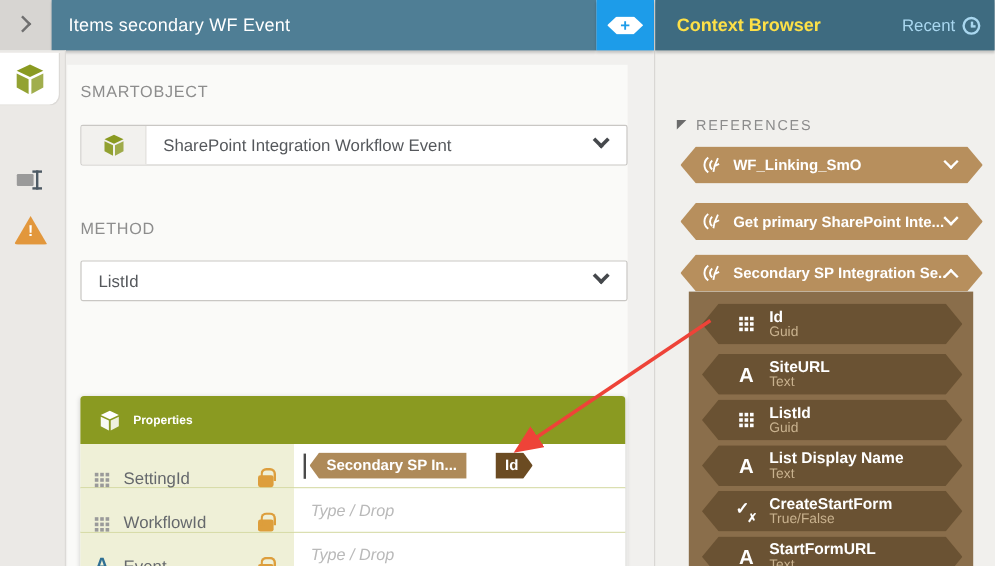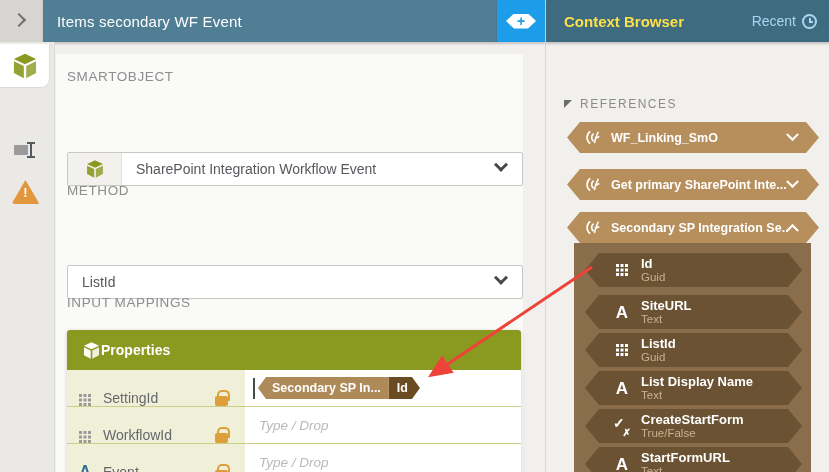--- a/index.html
+++ b/index.html
@@ -118,45 +118,45 @@
                0 4.5px 0 currentColor, 4.5px 4.5px 0 currentColor, 9px 4.5px 0 currentColor,
                0 9px 0 currentColor, 4.5px 9px 0 currentColor, 9px 9px 0 currentColor; }
 
   
   .main { position:absolute; left:56px; top:54px; width:467px; height:430px;
     background:#fafaf8; }
   .sec-label { position:absolute; left:11px; color:#8d8d8d; font-size:13.5px;
     letter-spacing:.6px; }
   .dropdown { position:absolute; left:11px; width:456px; height:34px; background:#fff;
     border:1px solid #c9c7c4; border-radius:2px; display:flex; align-items:center;
-    cursor:pointer;margin-top:48px; }
+    cursor:pointer; }
   .dd-icbox { width:54px; height:100%; background:#f2f1ee; border-right:1px solid #e3e1de;
     display:flex; align-items:center; justify-content:center; flex:none; }
   .dd-value { flex:1; padding-left:14px; font-size:14px; color:#55585c; white-space:nowrap;
     overflow:hidden; }
   .dd-chev { width:10px; height:10px; border-right:3px solid #45484c;
     border-bottom:3px solid #45484c; transform:rotate(45deg) translate(-3px,-3px);
     margin-right:16px; flex:none; }
 
   .prop-card { position:absolute; left:11px; top:276px; width:454px; height:160px;
     background:#fff; border-radius:3px; box-shadow:0 1px 4px rgba(0,0,0,0.18); }
   .prop-head { height:40px; background:#8a9a21; border-radius:3px 3px 0 0; display:flex;
     align-items:center; color:#fff; }
-  .prop-head .ttl { font-size:14px; font-weight:700; }
+  .prop-head .ttl { font-size:10px; font-weight:700; margin-left:10px; }
   .prop-row { display:flex; height:37px; border-bottom:1px solid #c9cf87; }
   .prop-left { width:178px; background:#eff0d7; display:flex; align-items:flex-end; flex:none; }
   .prop-ic { width:36px; display:flex; justify-content:center; flex:none; color:#9a9a9a; }
   .prop-name { flex:1; font-size:14px; color:#65686c; }
   .lock { position:relative; width:13px; height:10px; background:#dd9e3c; border-radius:2px;
     margin:0 17px 0 0; flex:none; }
   .lock::before { content:""; position:absolute; top:-6px; left:2px; width:9px; height:9px;
     border:2px solid #dd9e3c; border-bottom:none; border-radius:5px 5px 0 0; }
   .prop-val { flex:1; background:#fff; display:flex; align-items:center; padding-left:8px; }
   .caret { width:2px; height:21px; background:#4a4a4a; margin-right:3px; flex:none; }
-  .token { display:flex; height:22px; }
+  .token { display:flex; height:22px;gap:24px; }
   .tok-main { background:#ae8a59; color:#fff; font-size:12.5px; font-weight:700;
     display:flex; align-items:center; padding:0 8px 0 14px;
     clip-path:polygon(8px 0, 100% 0, 100% 100%, 8px 100%, 0 50%); }
   .tok-sub { background:#6b4b22; color:#fff; font-size:12.5px; font-weight:700;
     display:flex; align-items:center; padding:0 12px 0 8px;
     clip-path:polygon(0 0, calc(100% - 8px) 0, 100% 50%, calc(100% - 8px) 100%, 0 100%); }
   .placeholder { font-style:italic; color:#b9b9b9; font-size:13.5px; padding-left:6px; }
   .a-ic-blue { font-size:16px; font-weight:bold; color:#2f6f93; line-height:1; }
 
   .arrow-svg { position:absolute; left:0; top:0; pointer-events:none; z-index:50; }
@@ -215,21 +215,20 @@
       <div class="dd-chev"></div>
     </div>
 
     <div class="sec-label" style="top:129px;">METHOD</div>
 
     <div class="dropdown" style="top:163px;">
       <div class="dd-value">ListId</div>
       <div class="dd-chev"></div>
     </div>
 
-    <div class="sec-label" style="top:241px;">INPUT MAPPINGS</div>
 
     <div class="prop-card">
       <div class="prop-head">
         <svg style="margin-left:15px;" width="19" height="19" viewBox="0 0 24 24">
           <polygon points="12,1.5 21.5,6 12,10.5 2.5,6" fill="#fff"></polygon>
           <polygon points="2.5,8 11,12 11,22.5 2.5,18" fill="#fff" opacity="0.95"></polygon>
           <polygon points="21.5,8 13,12 13,22.5 21.5,18" fill="#fff" opacity="0.85"></polygon>
         </svg>
         <span class="ttl">Properties</span>
       </div>

